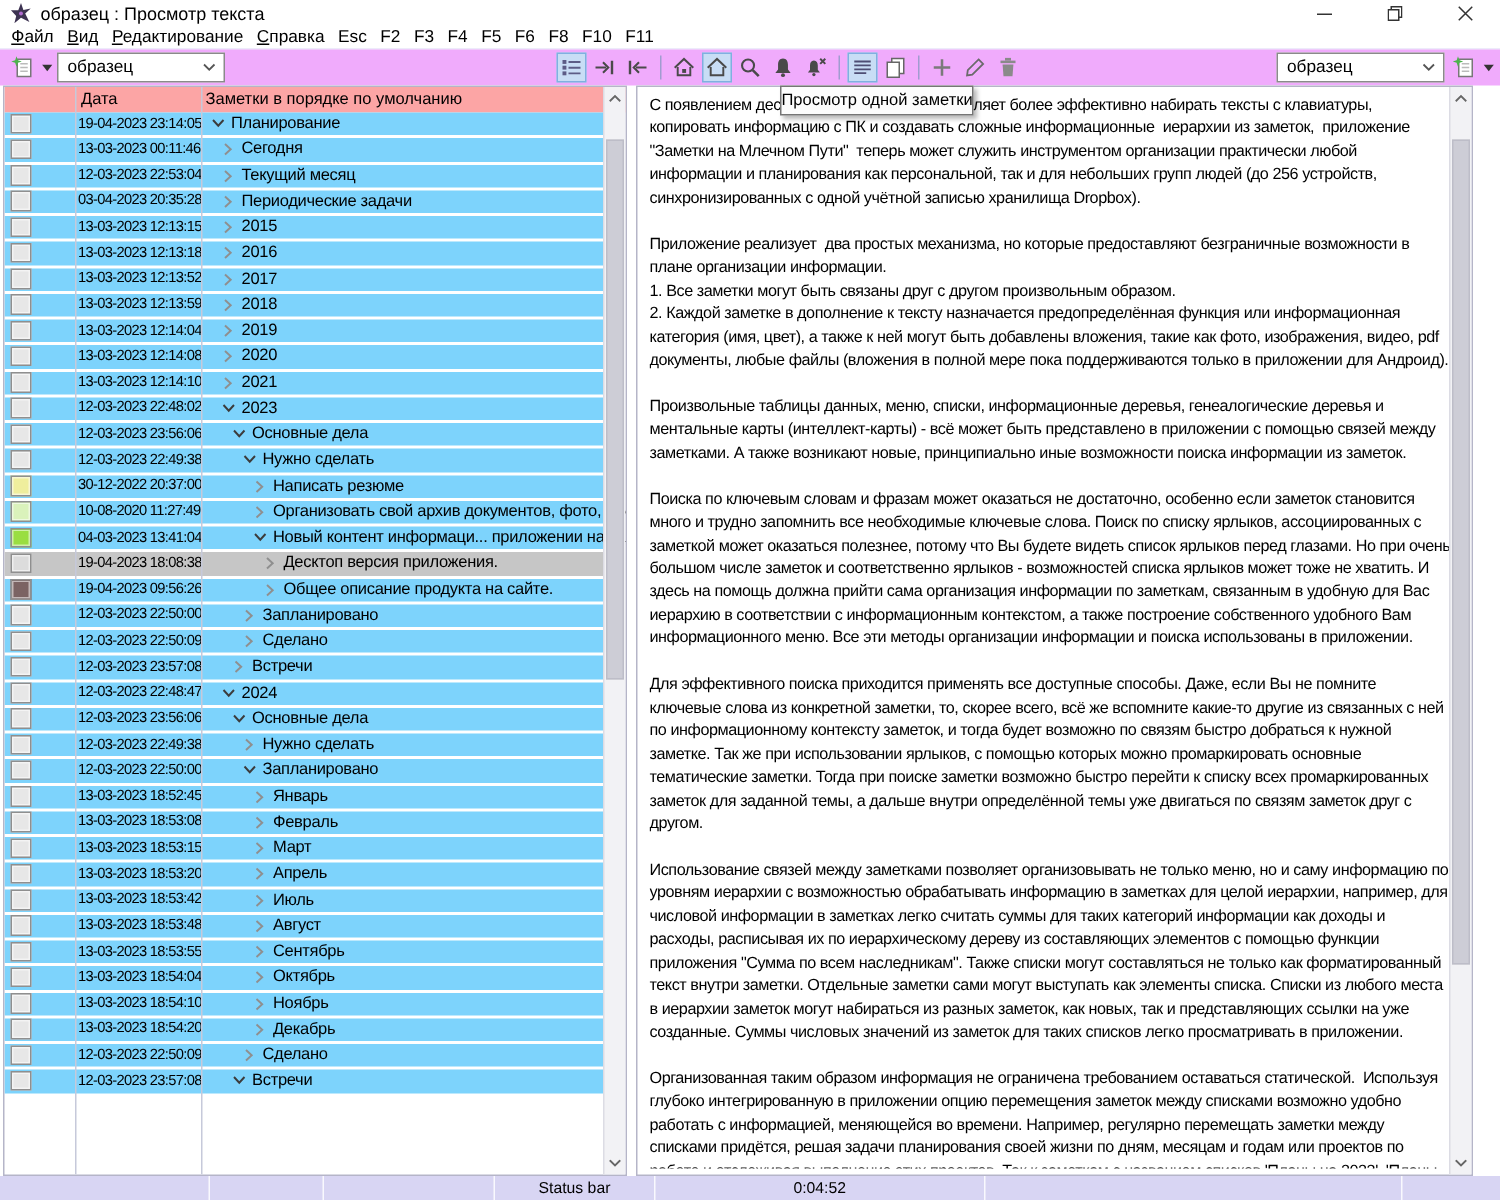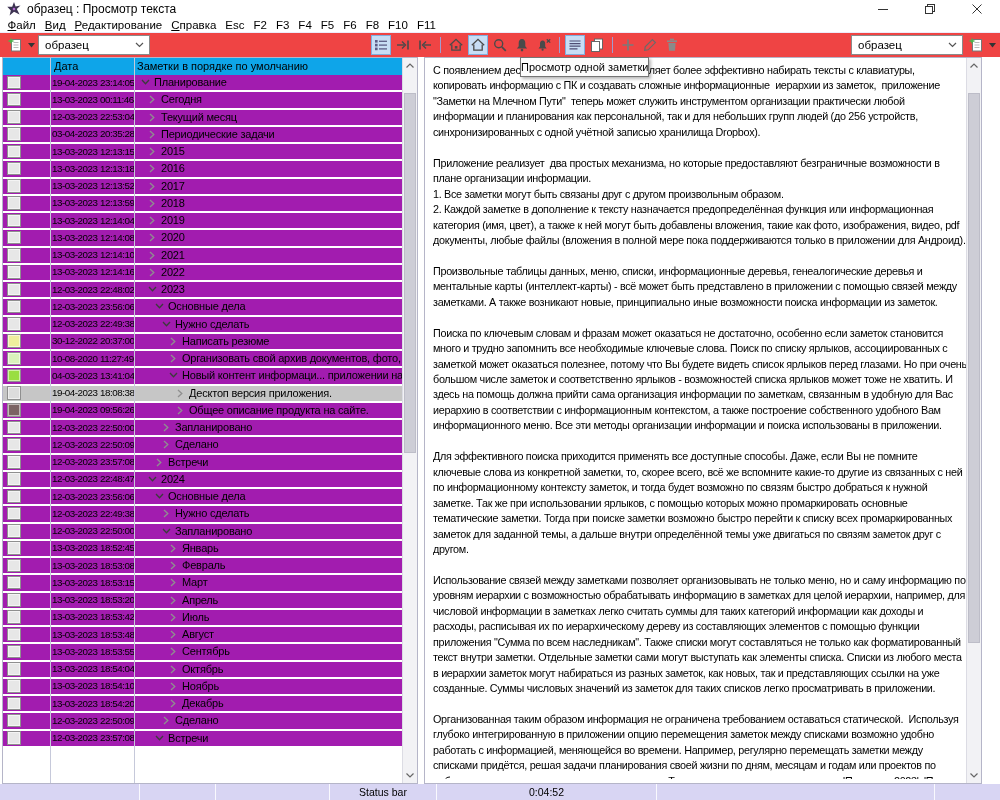--- a/index.html
+++ b/index.html
@@ -11,44 +11,44 @@
   .app-icon{margin-left:7px;width:14px;height:14px;display:flex;}
   .title{margin-left:6px;font-size:12px;}
   .win-controls{margin-left:auto;display:flex;height:100%;}
   .wbtn{width:47px;height:100%;display:flex;align-items:center;justify-content:center;}
   
   .menubar{position:absolute;left:0;top:18px;width:1000px;height:14px;background:#fff;
            display:flex;align-items:center;font-size:11.5px;}
   .menu-item{padding:0 4.5px;white-space:nowrap;}
   .menu-item:first-child{margin-left:3px;}
   
-  .toolbar{position:absolute;left:0;top:32px;width:1000px;height:25px;background:#ef4444;
+  .toolbar{position:absolute;left:0;top:32px;width:1000px;height:25px;background:#f0abfc;
            border-top:1px solid #edebfa;box-sizing:border-box;}
   .tgroup{position:absolute;top:2px;display:flex;align-items:center;}
   .tg-left{left:4px;}
   .tg-icons{left:370px;}
   .tg-right{right:3px;}
   .tbtn{width:20px;height:20px;display:flex;align-items:center;justify-content:center;
         border:1px solid transparent;box-sizing:border-box;margin:0 1px;}
   .tbtn.active{background:#c8ddf5;border-color:#7fb0e0;}
   .tsep{width:1px;height:16px;background:#a09cd0;margin:0 4px;}
   .caret{width:10px;height:20px;display:flex;align-items:center;justify-content:center;}
   .combo{width:112px;height:20px;background:#fff;border:1px solid #8a8a8a;box-sizing:border-box;
          display:flex;align-items:center;font-size:11.5px;padding-left:6px;margin:0 2px;}
   .combo .chev{margin-left:auto;margin-right:5px;display:flex;}
   
   .tree-panel{position:absolute;left:2px;top:57px;width:416px;height:727px;background:#fff;
               border:1px solid #b5b5c8;box-sizing:border-box;overflow:hidden;}
-  .tree-header{position:relative;height:17px;background:#0ea5e9;font-size:11px;}
+  .tree-header{position:relative;height:17px;background:#fca5a5;font-size:11px;}
   .tree-header span{position:absolute;top:2px;}
   .h-date{left:51px;}
   .h-notes{left:134px;}
   .colline{position:absolute;top:0;bottom:0;width:1px;background:#c6c9da;z-index:1;}
   .rows{position:absolute;left:0;top:17px;right:15px;bottom:0;}
-  .trow{position:relative;height:15.4px;margin-bottom:1.87px;background:#a21caf;}
+  .trow{position:relative;height:15.4px;margin-bottom:1.87px;background:#7dd3fc;}
   .trow.selected{background:#c6c6c6;}
   .cb{position:absolute;left:4px;top:0.5px;width:14px;height:13.5px;background:#e7e7e7;
       border:1px solid #8f8f8f;box-sizing:border-box;box-shadow:inset 0 0 0 1px rgba(255,255,255,.55);}
   .rdate{position:absolute;left:49px;top:1.5px;font-size:9.8px;letter-spacing:-0.45px;white-space:nowrap;}
   .rarrow{position:absolute;top:3px;display:flex;}
   .rlabel{position:absolute;top:1px;font-size:11px;letter-spacing:-0.2px;white-space:nowrap;}
   
   .vscroll{position:absolute;right:0;top:0;width:15px;height:100%;background:#f2f2f5;
            border-left:1px solid #dcdce4;box-sizing:border-box;}
   .sarr{height:15px;display:flex;align-items:center;justify-content:center;}
@@ -396,30 +396,20 @@
         <span class="rdate">13-03-2023 12:14:10</span>
         <span class="rarrow" style="left: 145px;">
           <svg width="8" height="9">
             <polyline points="2,1 5.8,4.5 2,8" fill="none" stroke="#8f8f8f" stroke-width="1.3"></polyline>
           </svg>
         </span>
         <span class="rlabel" style="left: 158px;">2021</span>
       </div>
       <div class="trow">
         <span class="cb"></span>
-        <span class="rdate">13-03-2023 12:14:16</span>
-        <span class="rarrow" style="left: 145px;">
-          <svg width="8" height="9">
-            <polyline points="2,1 5.8,4.5 2,8" fill="none" stroke="#8f8f8f" stroke-width="1.3"></polyline>
-          </svg>
-        </span>
-        <span class="rlabel" style="left: 158px;">2022</span>
-      </div>
-      <div class="trow">
-        <span class="cb"></span>
         <span class="rdate">12-03-2023 22:48:02</span>
         <span class="rarrow" style="left: 145px;">
           <svg width="9" height="8">
             <polyline points="1,2 4.5,5.8 8,2" fill="none" stroke="#3c3c3c" stroke-width="1.3"></polyline>
           </svg>
         </span>
         <span class="rlabel" style="left: 158px;">2023</span>
       </div>
       <div class="trow">
         <span class="cb"></span>

